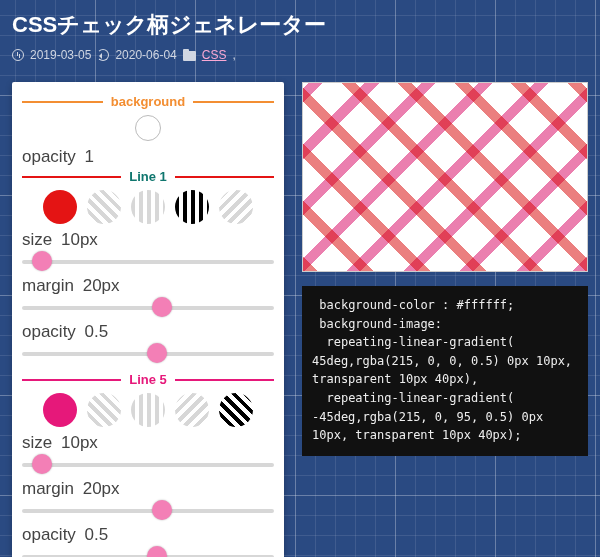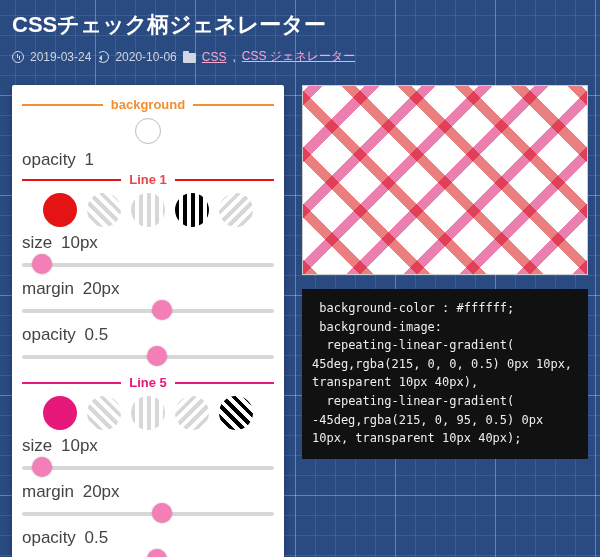--- a/index.html
+++ b/index.html
@@ -68,21 +68,21 @@
   }
   .sec-head {
     display:flex; align-items:center; gap:8px; margin: 2px 0 6px;
   }
   .sec-head .rule { flex:1; height:2px; }
   .rule.orange { background:#f38e32; }
   .rule.red    { background:#e41414; }
   .rule.pink   { background:#e6187a; }
   .sec-head .sec-name { font-weight:700; font-size:13px; }
   .sec-name.orange { color:#f38e32; }
-  .sec-name.red    { color:#ef4444;text-align:center; }
+  .sec-name.red    { color:#0f766e;text-align:center; }
   .sec-name.pink   { color:#e6187a; }
 
   .color-circle {
     width:26px; height:26px; border:1px solid #bbb; border-radius:50%;
     margin: 0 auto 4px auto; background:#fff;
   }
 
   .field {
     font-size:17px; color:#444; margin: 6px 0 2px;
   }
@@ -133,27 +133,26 @@
     min-height:170px;
   }
 </style>
 </head>
 <body>
 
 <h1 class="title">CSSチェック柄ジェネレーター</h1>
 
 <div class="meta">
   <span class="icon-clock"></span>
-  <span>2019-03-24</span>
+  <span>2019-03-05</span>
   <span class="icon-refresh"></span>
-  <span>2020-10-06</span>
+  <span>2020-06-04</span>
   <span class="icon-folder"></span>
   <a href="#">CSS</a>
   <span> , </span>
-  <a href="#">CSS ジェネレーター</a>
 </div>
 
 <div class="cols">
 
   <div class="panel">
 
     <div class="sec-head">
       <div class="rule orange"></div>
       <div class="sec-name orange">background</div>
       <div class="rule orange"></div>

